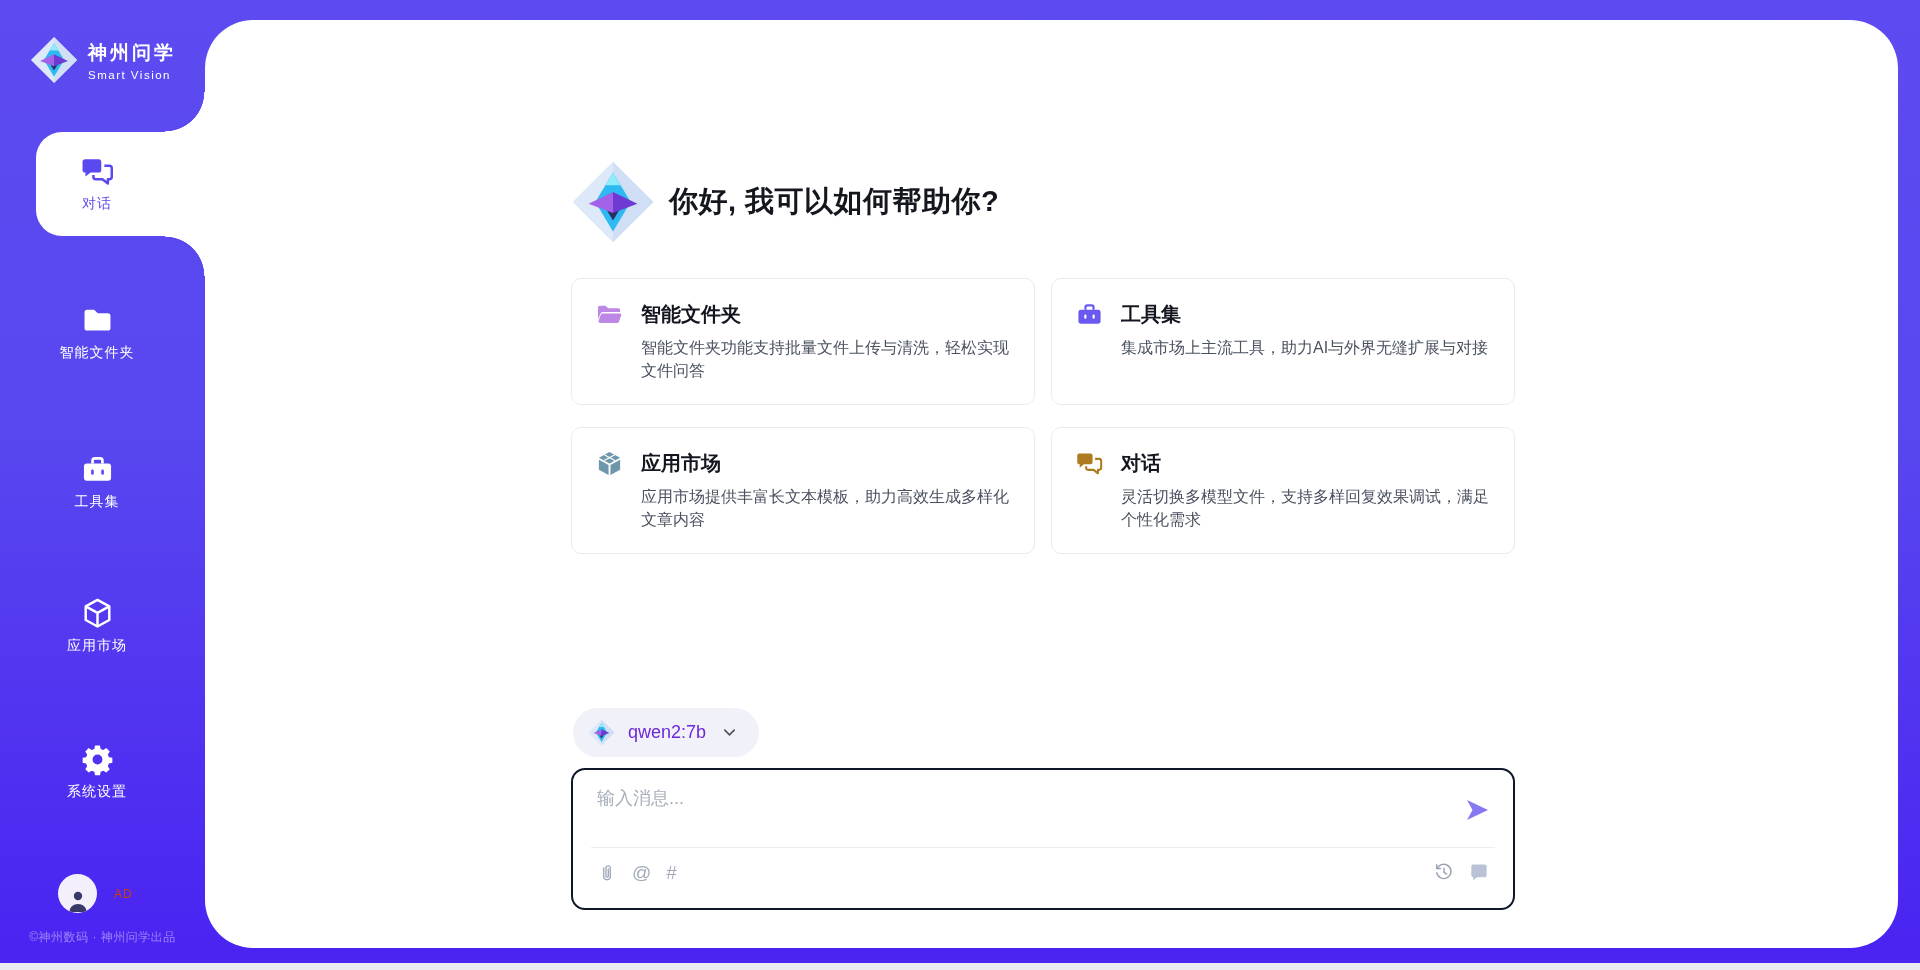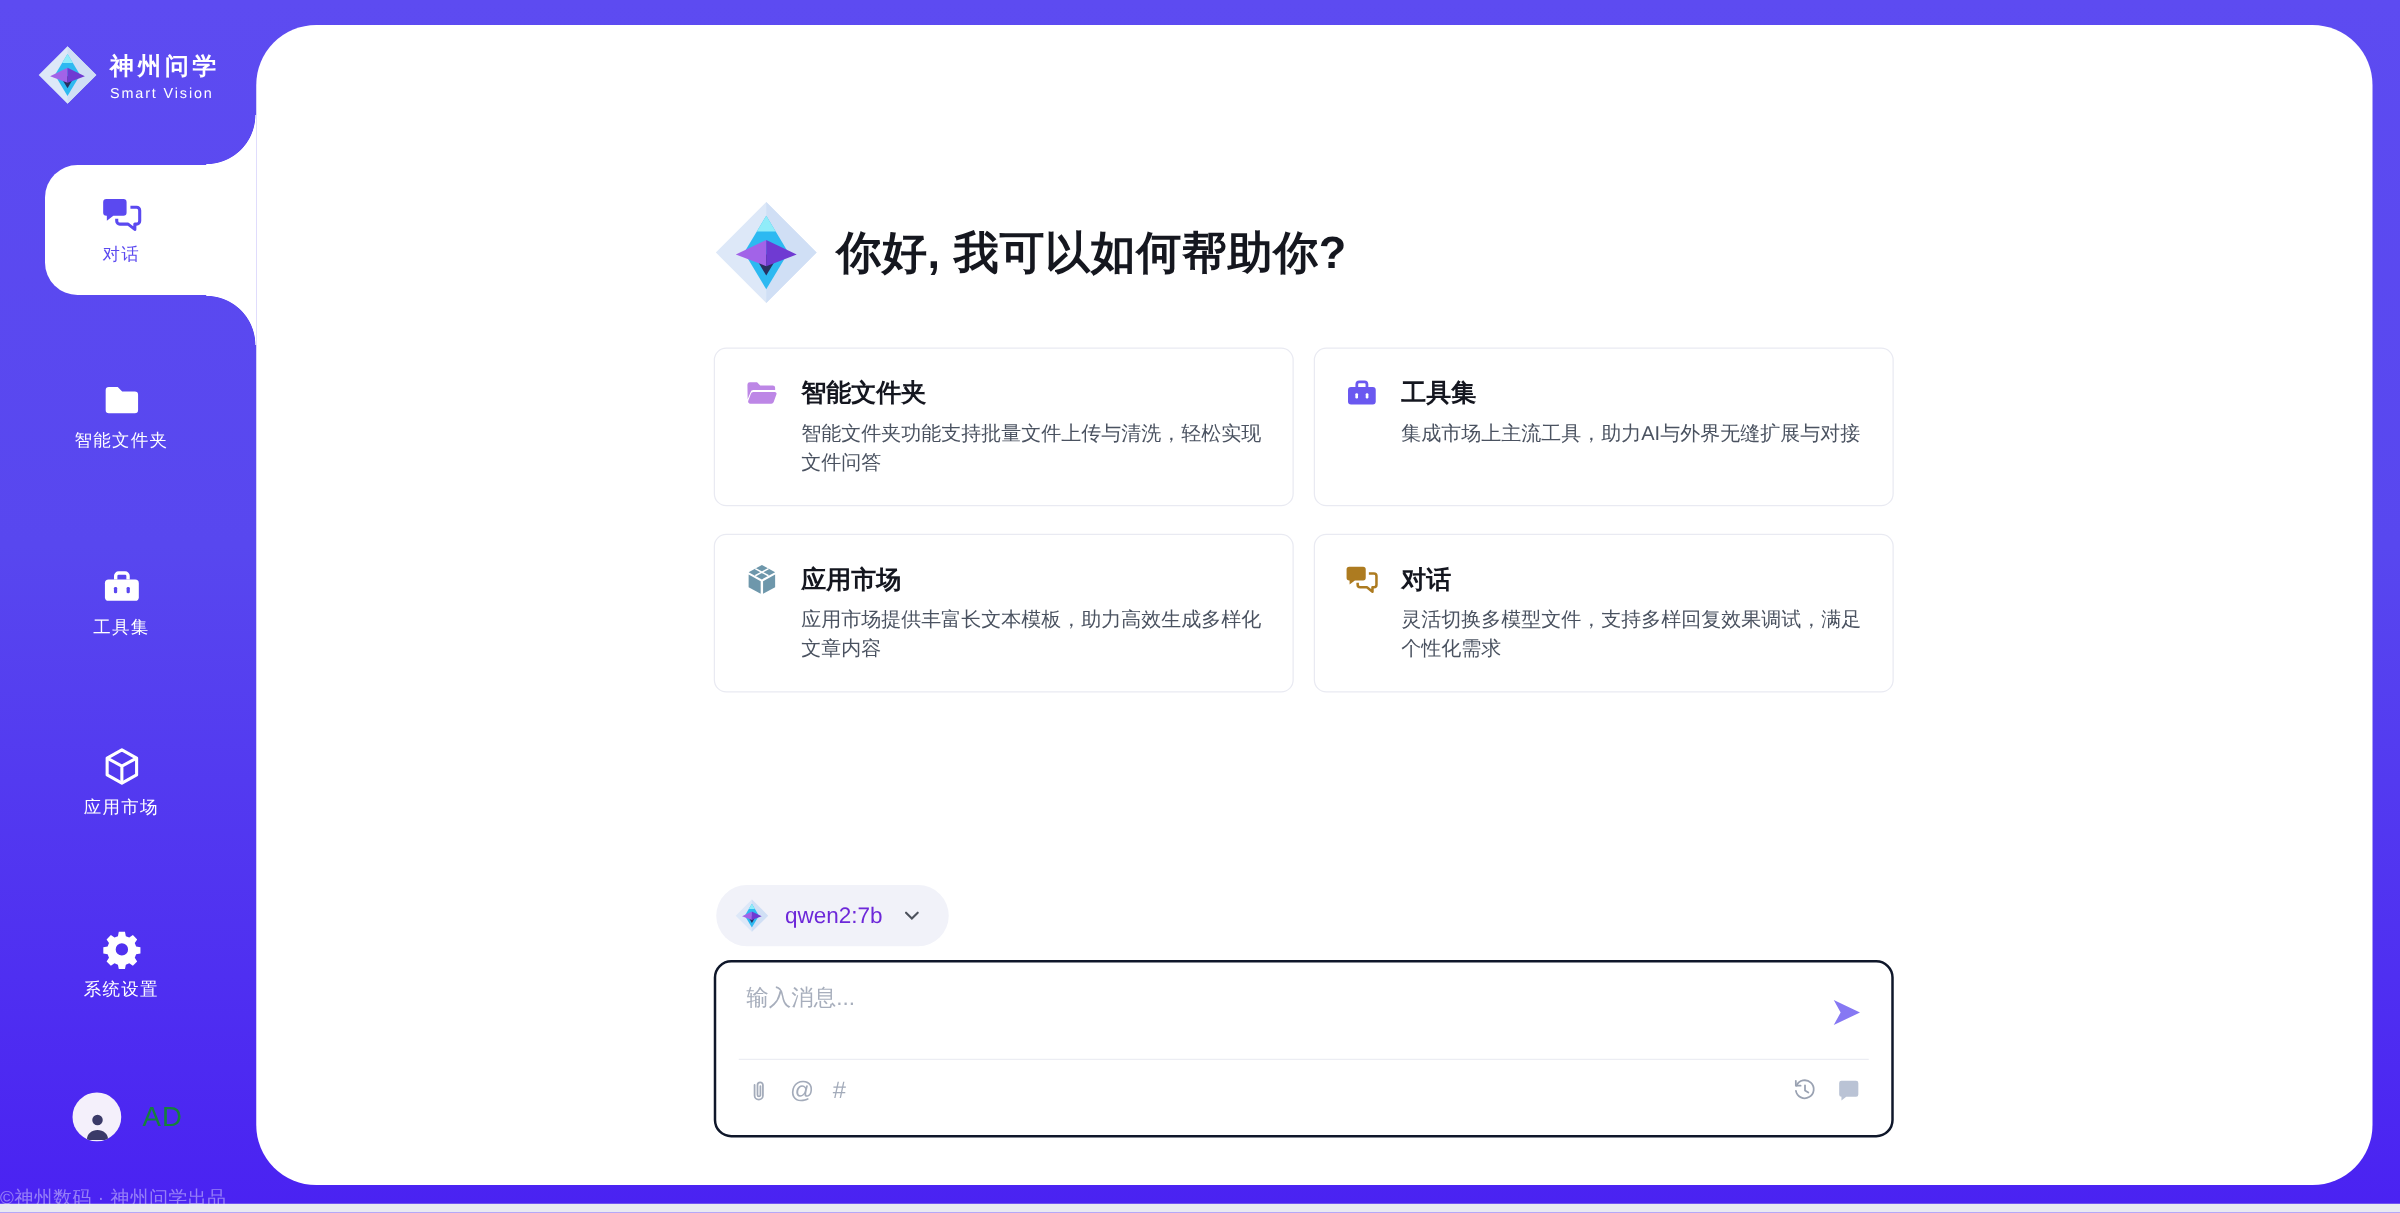--- a/index.html
+++ b/index.html
@@ -43,31 +43,31 @@
   .nav-label { font-size:14px; letter-spacing:1px; }
   .nav-1 { top:155px; }
   .nav-2 { top:304px; }
   .nav-3 { top:453px; }
   .nav-4 { top:597px; }
   .nav-5 { top:743px; }
 
   .user-row { position:absolute; left:58px; top:874px; display:flex; align-items:center; gap:17px; }
   .avatar { width:39px; height:39px; border-radius:50%; background:#f4f0fb; display:flex; align-items:flex-end; justify-content:center; overflow:hidden; }
   .avatar svg { width:24px; height:26px; }
-  .user-name { color:#15803d; font-size:22px; letter-spacing:1px; }
+  .user-name { color:#c2410c; font-size:12px; letter-spacing:1px; }
 
   .sidebar-footer {
-    position:absolute; left:0; top:929px; width:205px; 
-    color:rgba(255,255,255,0.42); font-size:15px; letter-spacing:.5px;margin-top:20px;
+    position:absolute; left:0; top:929px; width:205px; text-align:center;
+    color:rgba(255,255,255,0.42); font-size:12px; letter-spacing:.5px;
   }
 
   
   .greeting { position:absolute; left:366px; top:140px; display:flex; align-items:center; gap:14px; }
   .logo-diamond-lg { width:84px; height:84px; }
-  .greeting-title { font-size:36px; font-weight:700; color:#15171f; letter-spacing:.5px; }
+  .greeting-title { font-size:29px; font-weight:700; color:#15171f; letter-spacing:.5px; }
 
   .cards {
     position:absolute; left:366px; top:258px; width:944px;
     display:grid; grid-template-columns:464px 464px; column-gap:16px; row-gap:22px;
   }
   .card {
     height:127px; background:#fff; border:1px solid #e9eaf2; border-radius:10px;
     padding:22px 24px 0 24px; cursor:pointer;
   }
   .card-head { display:flex; align-items:center; gap:18px; }

